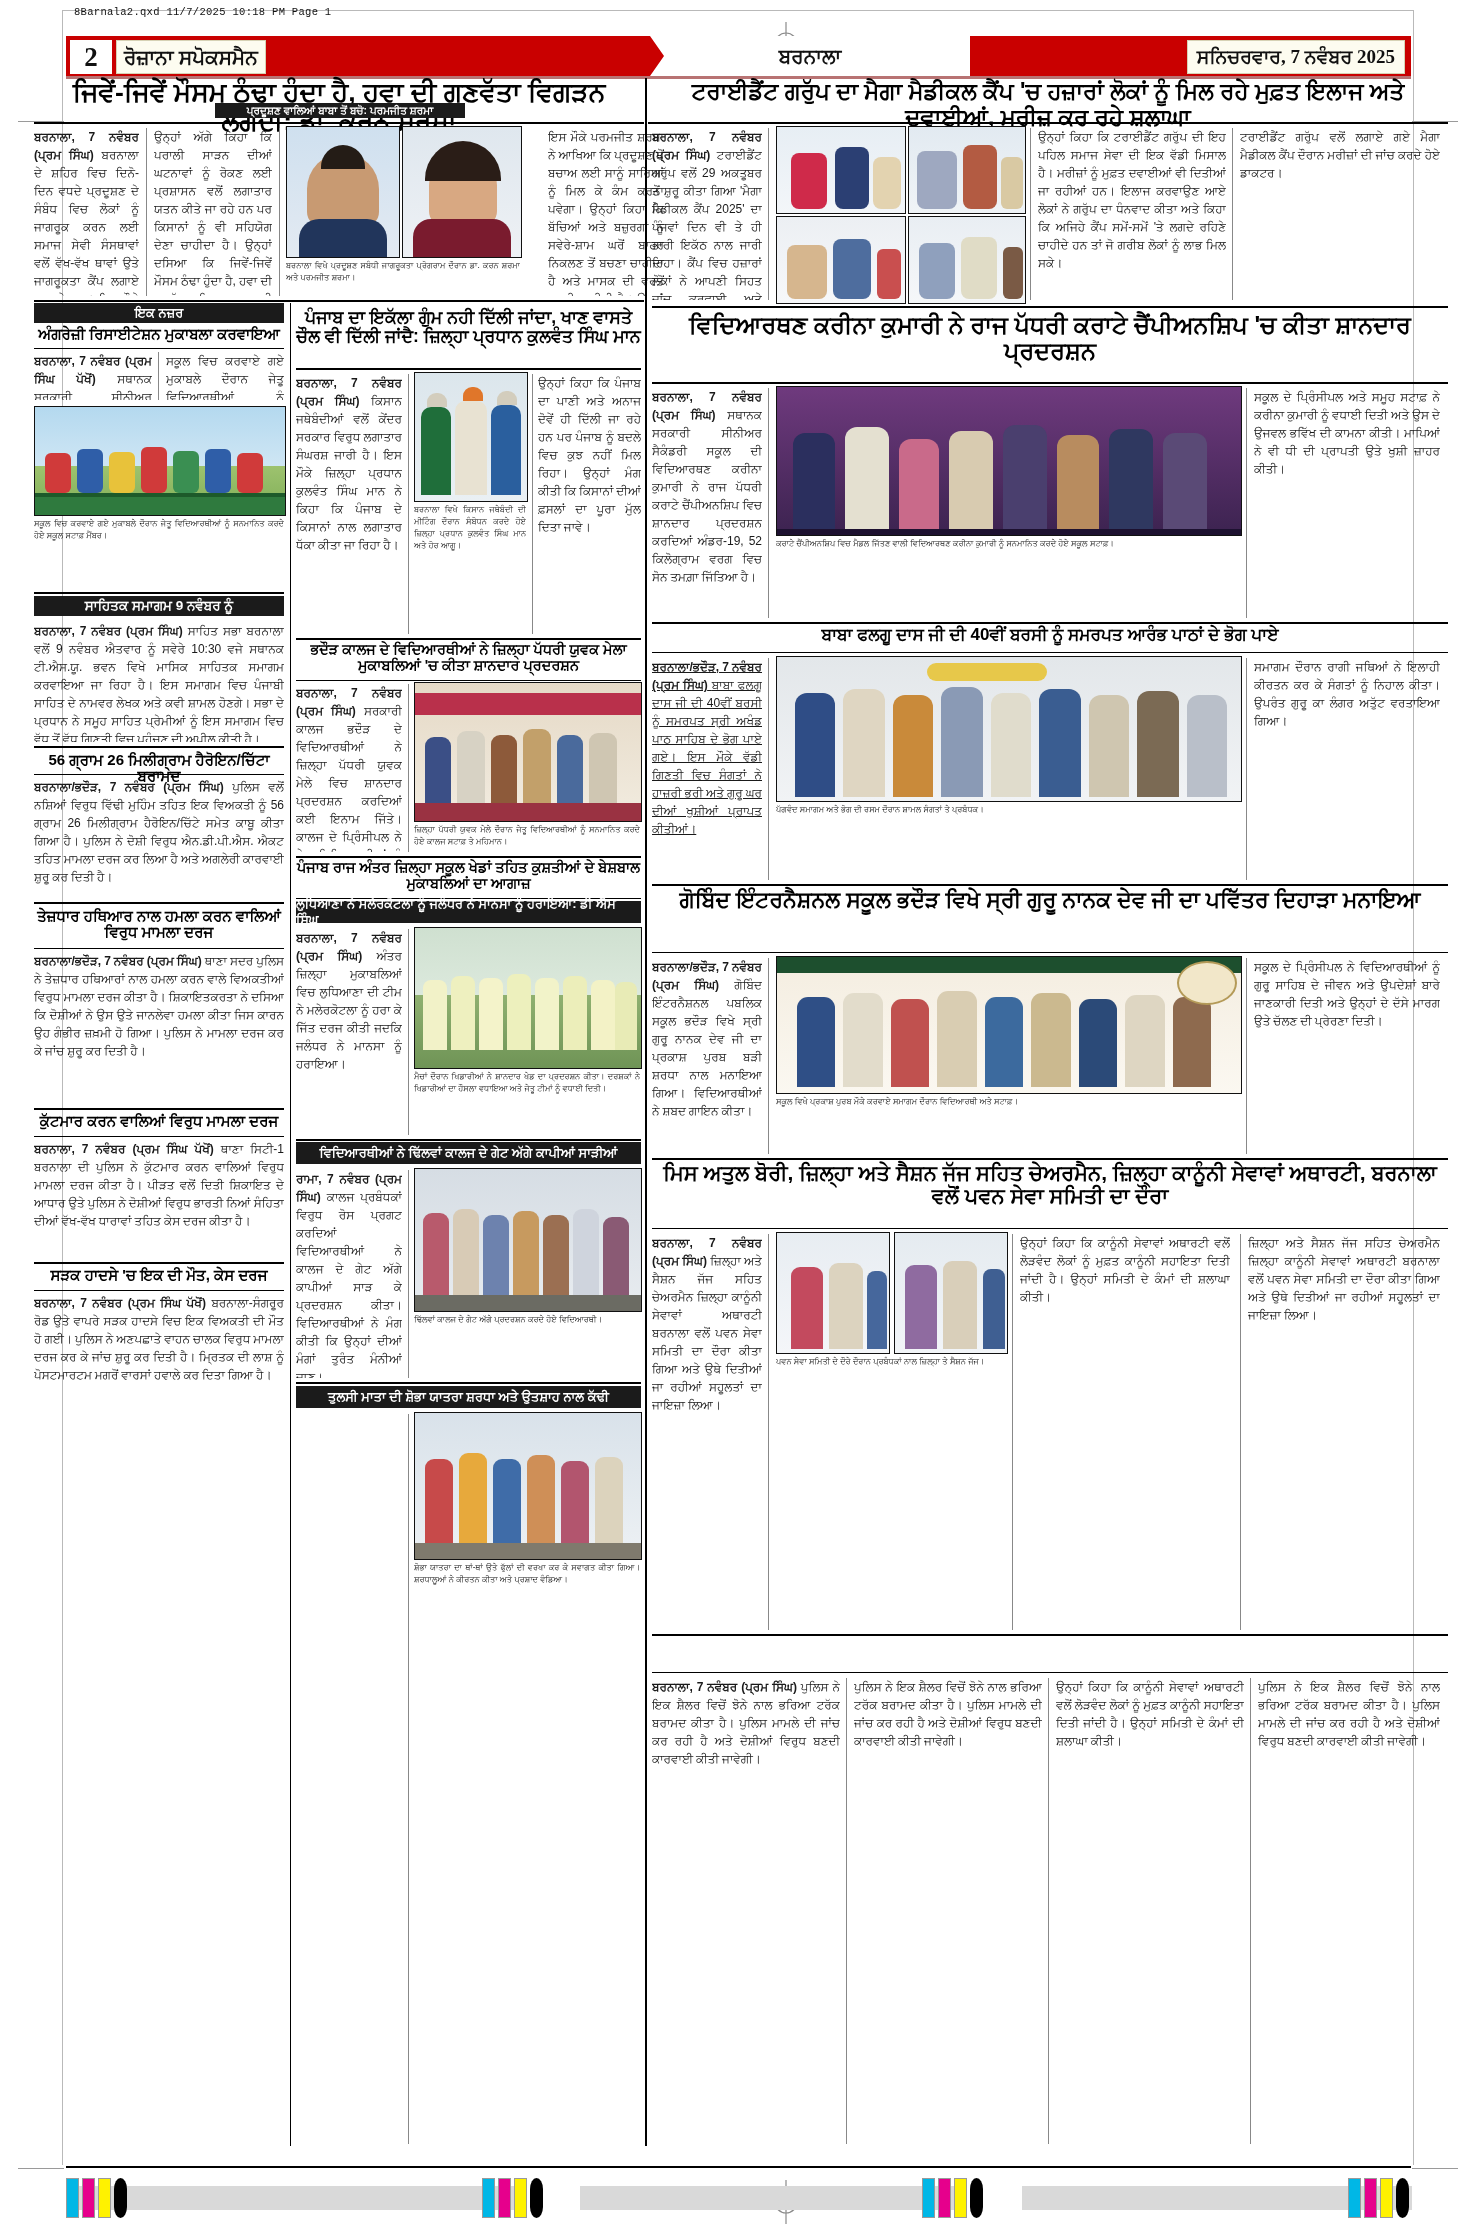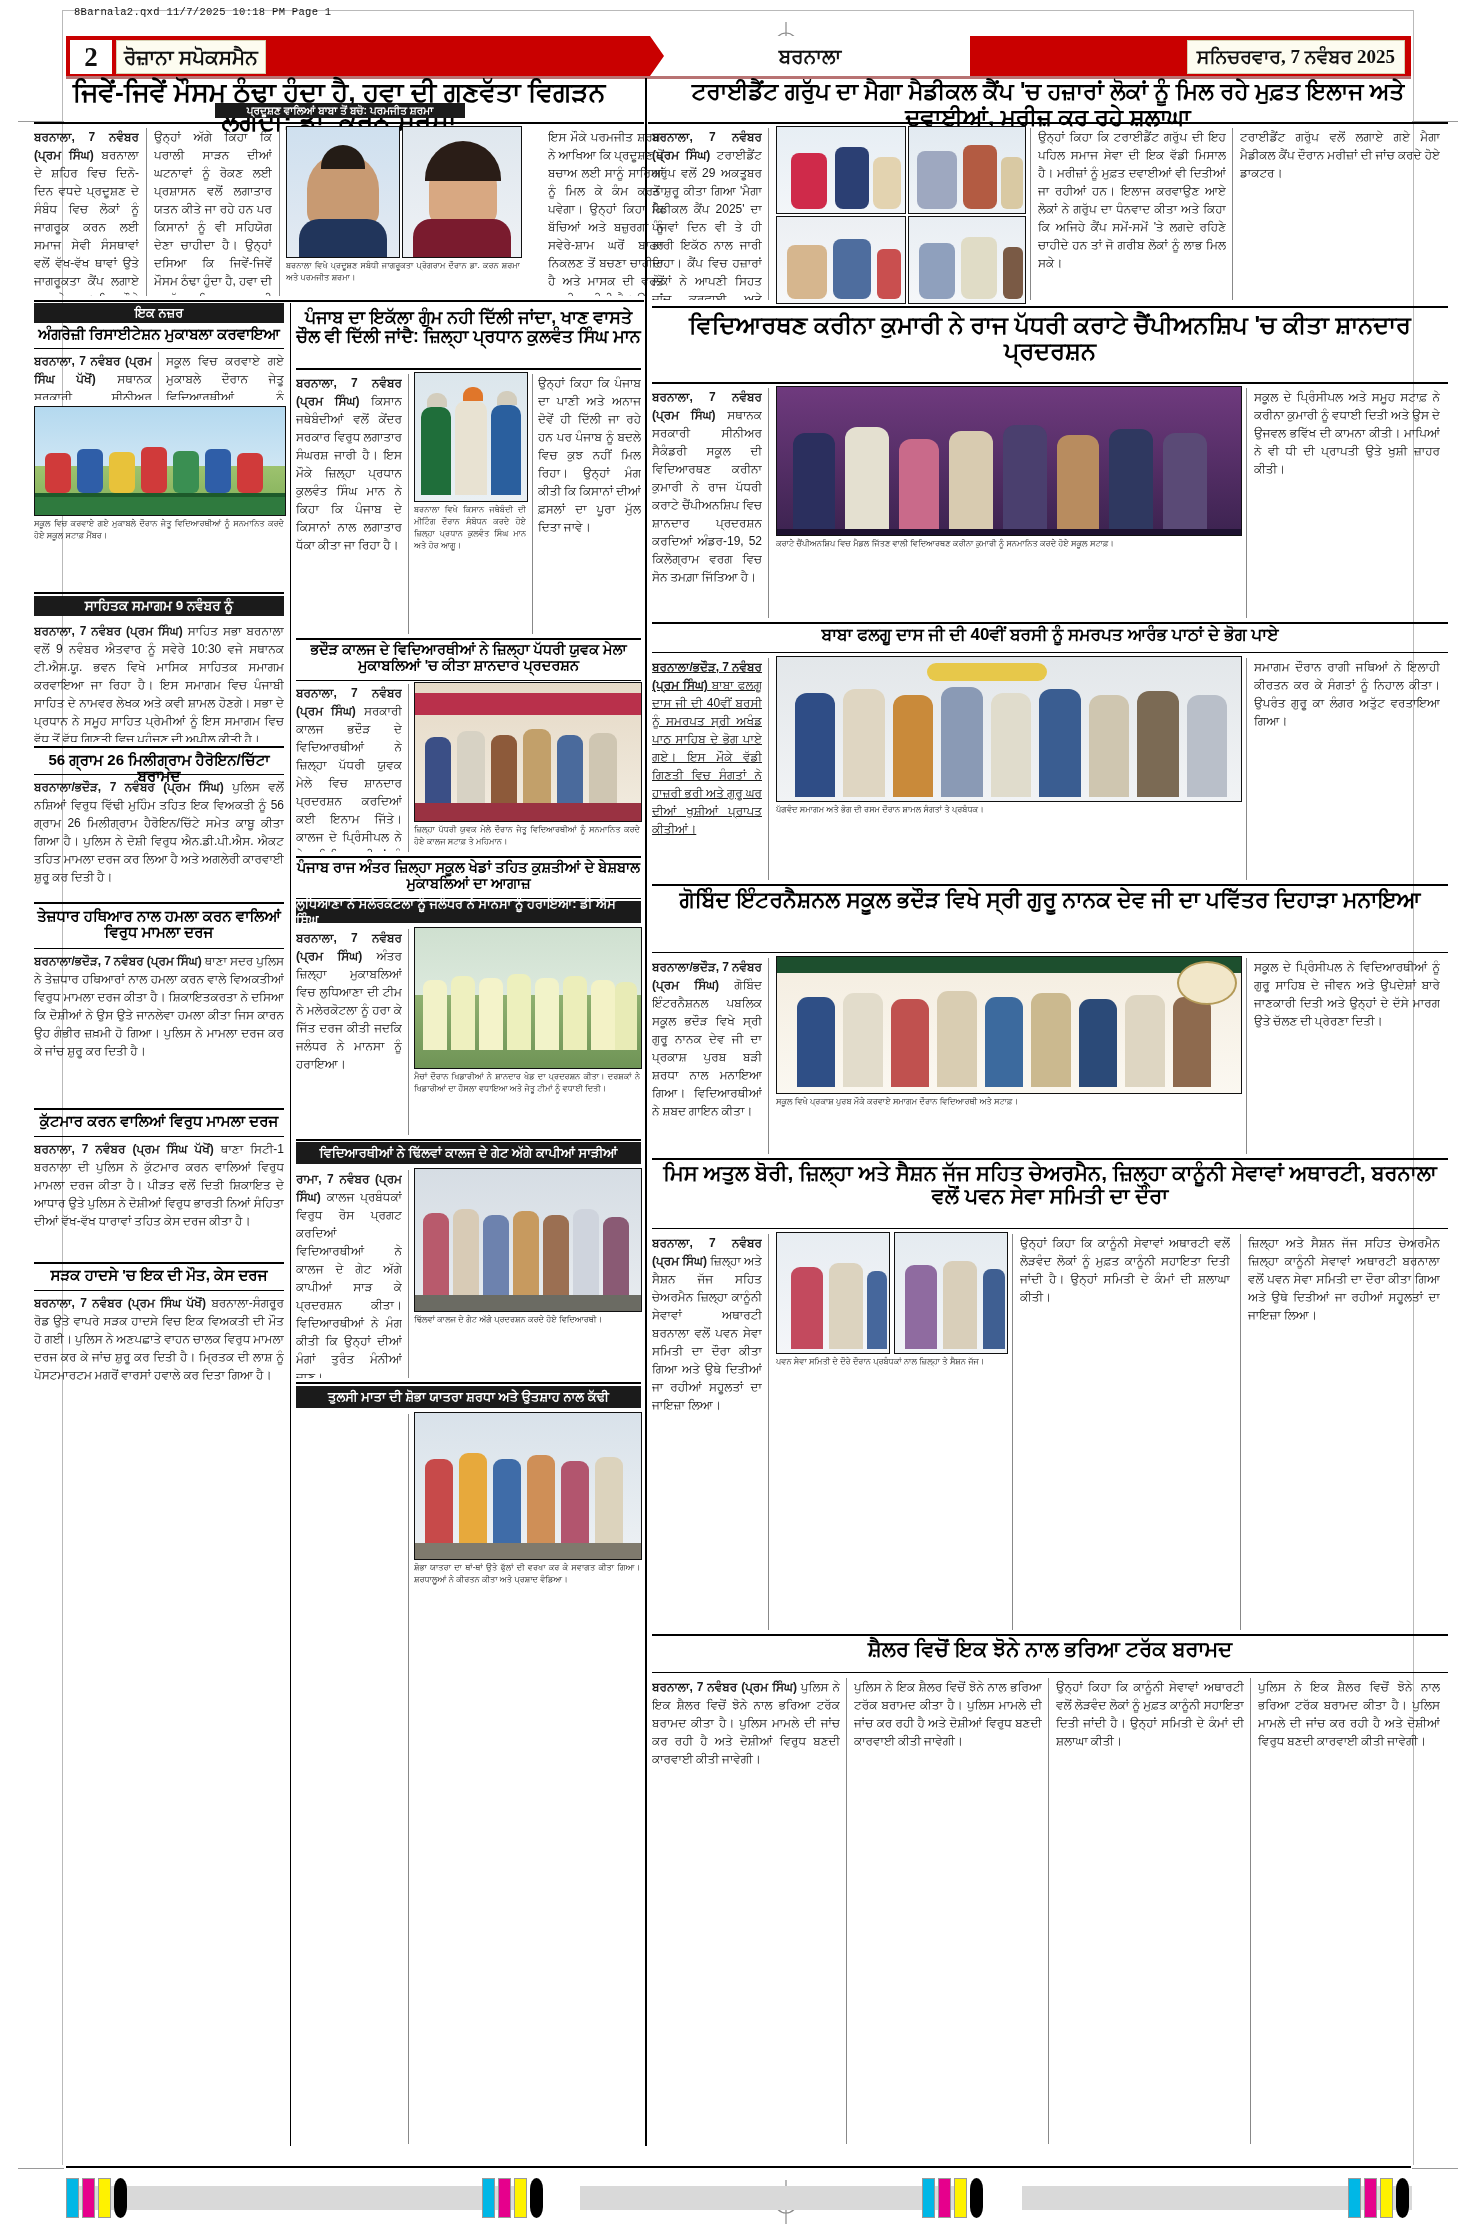--- a/index.html
+++ b/index.html
@@ -461,21 +461,20 @@
   </div>
   <div class="cap" style="left:776px;top:1356px;width:230px;height:274px;">ਪਵਨ ਸੇਵਾ ਸਮਿਤੀ ਦੇ ਦੌਰੇ ਦੌਰਾਨ ਪ੍ਰਬੰਧਕਾਂ ਨਾਲ ਜ਼ਿਲ੍ਹਾ ਤੇ ਸੈਸ਼ਨ ਜੱਜ।</div>
 
   <div class="rule-v" style="left:1012px;top:1234px;height:396px;background:#888;"></div>
   <div class="body-col" style="left:1020px;top:1234px;width:210px;height:396px;">ਉਨ੍ਹਾਂ ਕਿਹਾ ਕਿ ਕਾਨੂੰਨੀ ਸੇਵਾਵਾਂ ਅਥਾਰਟੀ ਵਲੋਂ ਲੋੜਵੰਦ ਲੋਕਾਂ ਨੂੰ ਮੁਫ਼ਤ ਕਾਨੂੰਨੀ ਸਹਾਇਤਾ ਦਿਤੀ ਜਾਂਦੀ ਹੈ। ਉਨ੍ਹਾਂ ਸਮਿਤੀ ਦੇ ਕੰਮਾਂ ਦੀ ਸ਼ਲਾਘਾ ਕੀਤੀ।</div>
   <div class="rule-v" style="left:1240px;top:1234px;height:396px;background:#888;"></div>
   <div class="body-col" style="left:1248px;top:1234px;width:192px;height:396px;">ਜ਼ਿਲ੍ਹਾ ਅਤੇ ਸੈਸ਼ਨ ਜੱਜ ਸਹਿਤ ਚੇਅਰਮੈਨ ਜ਼ਿਲ੍ਹਾ ਕਾਨੂੰਨੀ ਸੇਵਾਵਾਂ ਅਥਾਰਟੀ ਬਰਨਾਲਾ ਵਲੋਂ ਪਵਨ ਸੇਵਾ ਸਮਿਤੀ ਦਾ ਦੌਰਾ ਕੀਤਾ ਗਿਆ ਅਤੇ ਉਥੇ ਦਿਤੀਆਂ ਜਾ ਰਹੀਆਂ ਸਹੂਲਤਾਂ ਦਾ ਜਾਇਜ਼ਾ ਲਿਆ।</div>
 
   <div class="rule-h" style="left:652px;top:1634px;width:796px;height:1.5px;"></div>
 
-  <div class="hl" style="position:absolute;left:652px;top:1638px;width:796px;font-size:21px;">ਸ਼ੈਲਰ ਵਿਚੋਂ ਇਕ ਝੋਨੇ ਨਾਲ ਭਰਿਆ ਟਰੱਕ ਬਰਾਮਦ</div>
   <div class="rule-h" style="left:652px;top:1672px;width:796px;"></div>
 
   <div class="body-col" style="left:652px;top:1678px;width:188px;height:466px;">
     <span class="dl">ਬਰਨਾਲਾ, 7 ਨਵੰਬਰ (ਪ੍ਰਮ ਸਿੰਘ)</span>
     <span>ਪੁਲਿਸ ਨੇ ਇਕ ਸ਼ੈਲਰ ਵਿਚੋਂ ਝੋਨੇ ਨਾਲ ਭਰਿਆ ਟਰੱਕ ਬਰਾਮਦ ਕੀਤਾ ਹੈ। ਪੁਲਿਸ ਮਾਮਲੇ ਦੀ ਜਾਂਚ ਕਰ ਰਹੀ ਹੈ ਅਤੇ ਦੋਸ਼ੀਆਂ ਵਿਰੁਧ ਬਣਦੀ ਕਾਰਵਾਈ ਕੀਤੀ ਜਾਵੇਗੀ।</span>
   </div>
   <div class="rule-v" style="left:846px;top:1678px;height:466px;background:#888;"></div>
   <div class="body-col" style="left:854px;top:1678px;width:188px;height:466px;">ਪੁਲਿਸ ਨੇ ਇਕ ਸ਼ੈਲਰ ਵਿਚੋਂ ਝੋਨੇ ਨਾਲ ਭਰਿਆ ਟਰੱਕ ਬਰਾਮਦ ਕੀਤਾ ਹੈ। ਪੁਲਿਸ ਮਾਮਲੇ ਦੀ ਜਾਂਚ ਕਰ ਰਹੀ ਹੈ ਅਤੇ ਦੋਸ਼ੀਆਂ ਵਿਰੁਧ ਬਣਦੀ ਕਾਰਵਾਈ ਕੀਤੀ ਜਾਵੇਗੀ।</div>
   <div class="rule-v" style="left:1048px;top:1678px;height:466px;background:#888;"></div>
   <div class="body-col" style="left:1056px;top:1678px;width:188px;height:466px;">ਉਨ੍ਹਾਂ ਕਿਹਾ ਕਿ ਕਾਨੂੰਨੀ ਸੇਵਾਵਾਂ ਅਥਾਰਟੀ ਵਲੋਂ ਲੋੜਵੰਦ ਲੋਕਾਂ ਨੂੰ ਮੁਫ਼ਤ ਕਾਨੂੰਨੀ ਸਹਾਇਤਾ ਦਿਤੀ ਜਾਂਦੀ ਹੈ। ਉਨ੍ਹਾਂ ਸਮਿਤੀ ਦੇ ਕੰਮਾਂ ਦੀ ਸ਼ਲਾਘਾ ਕੀਤੀ।</div>

